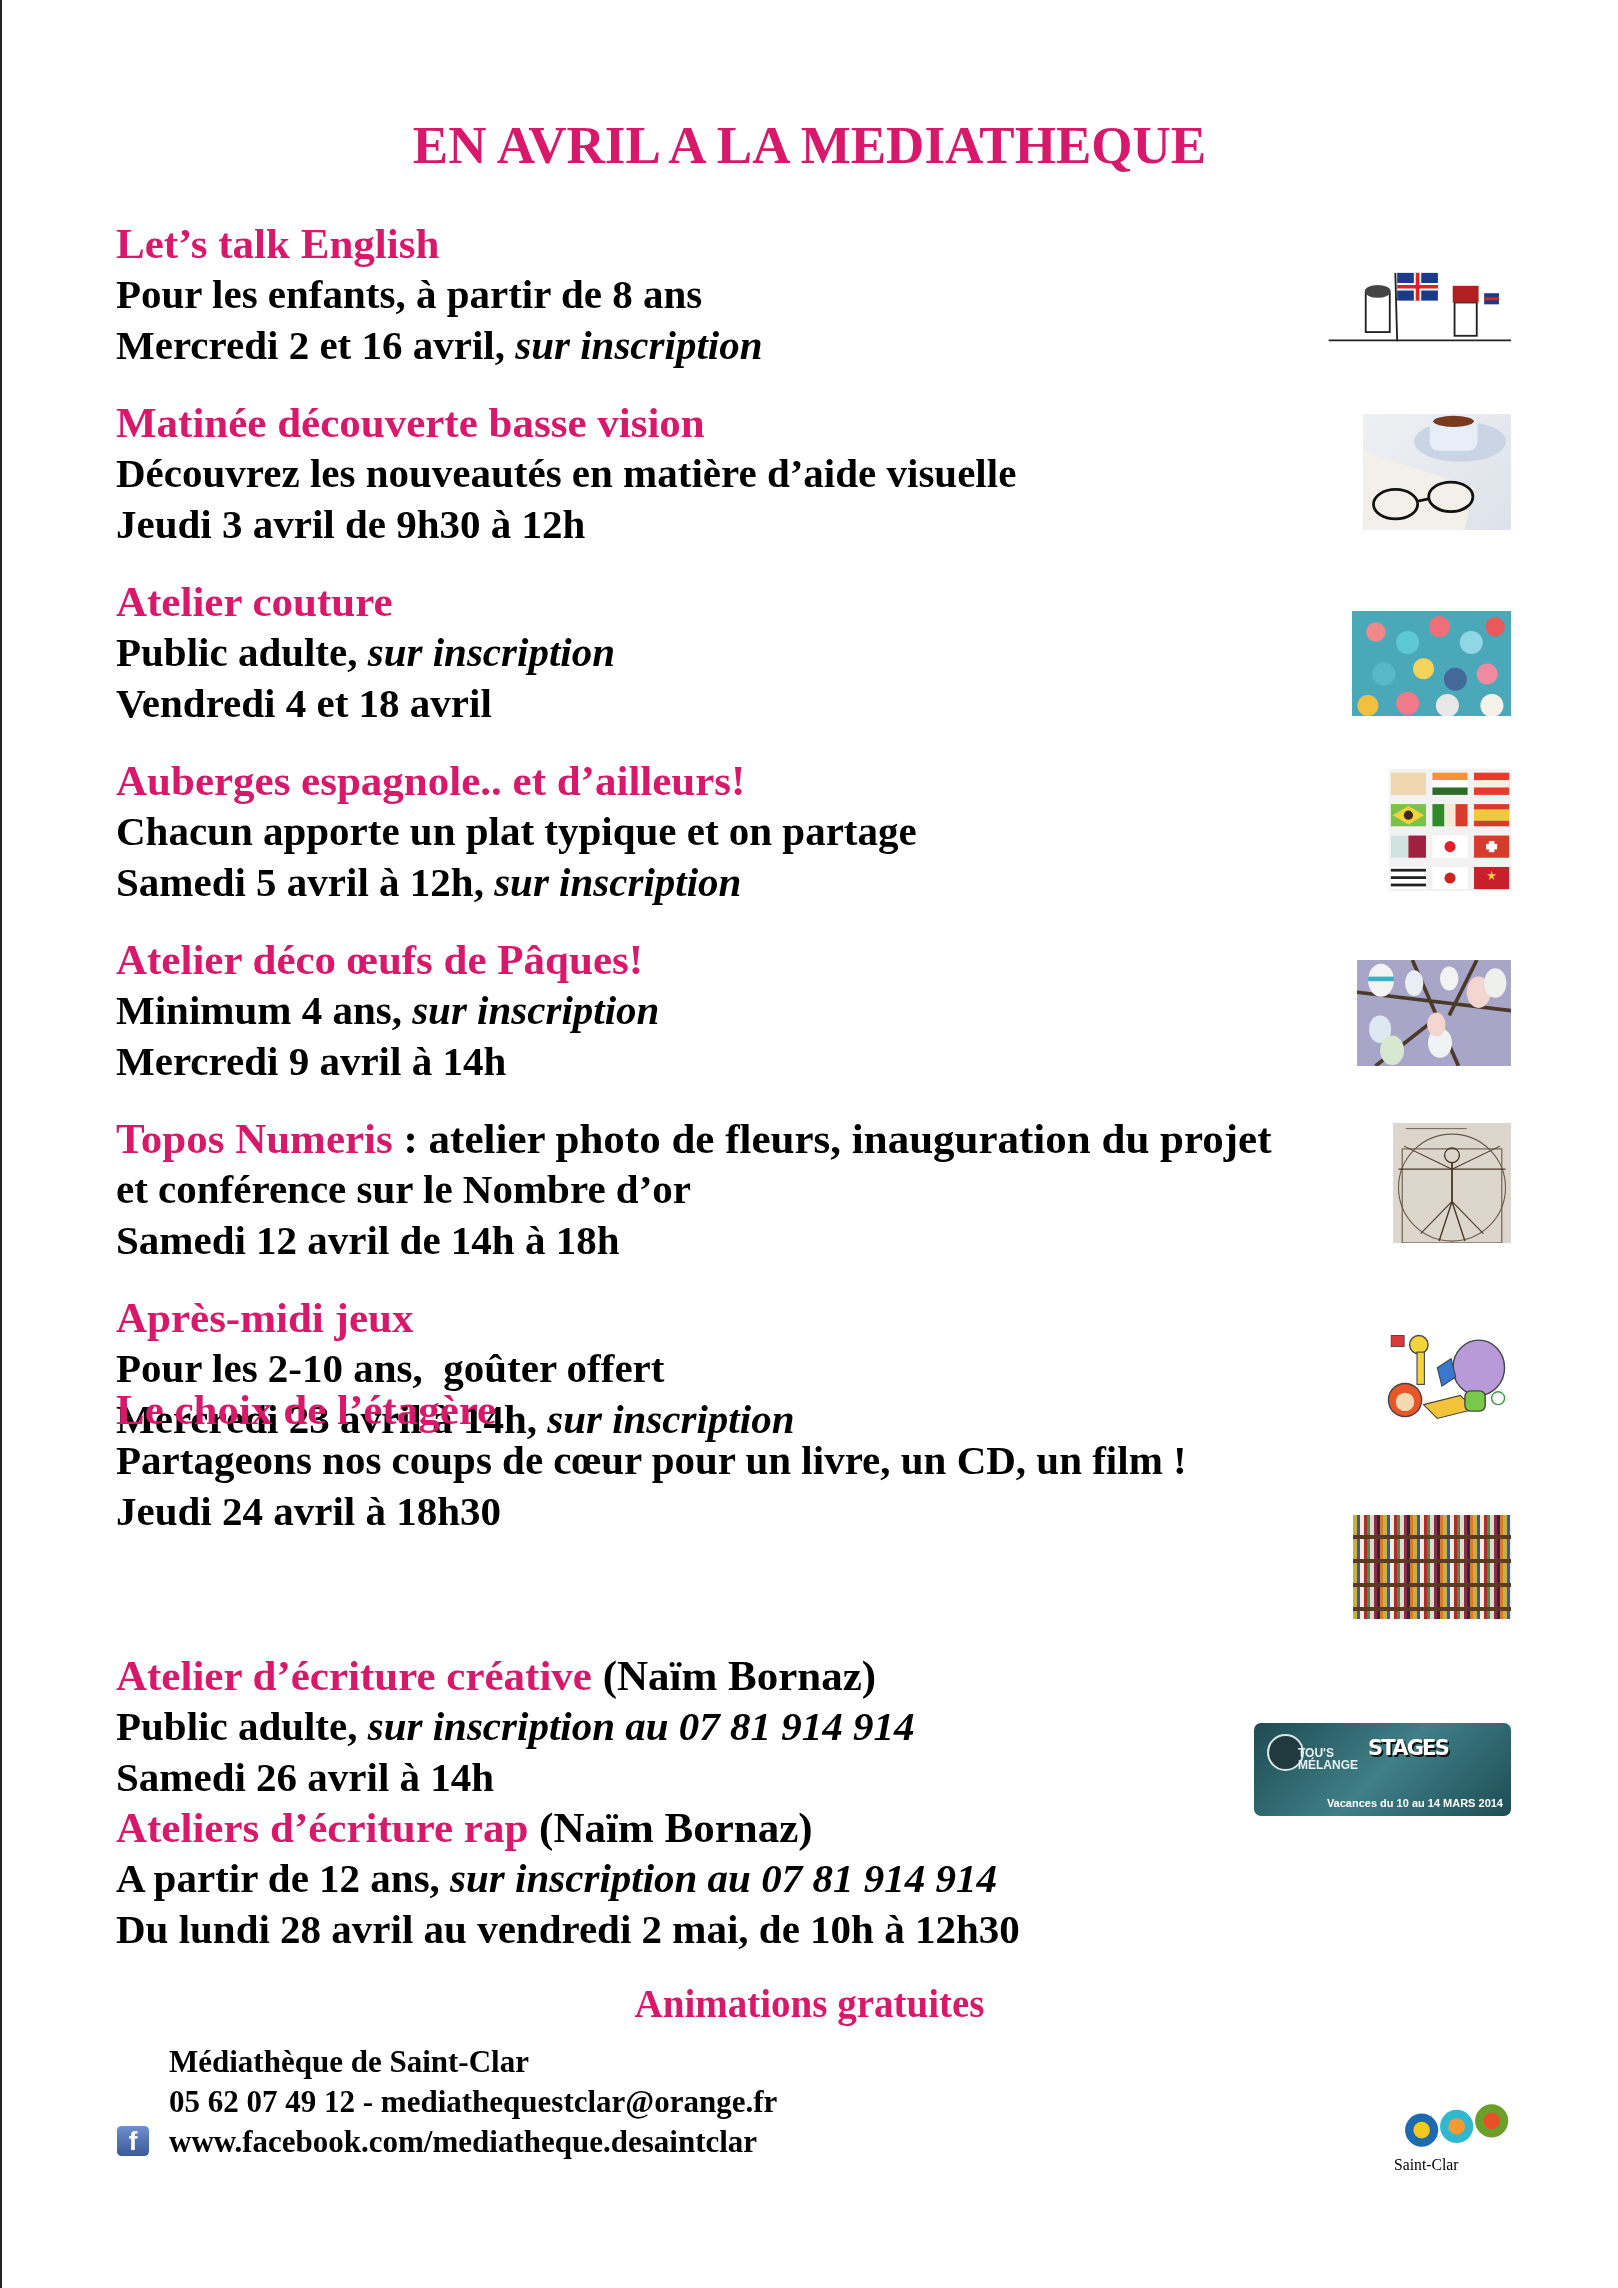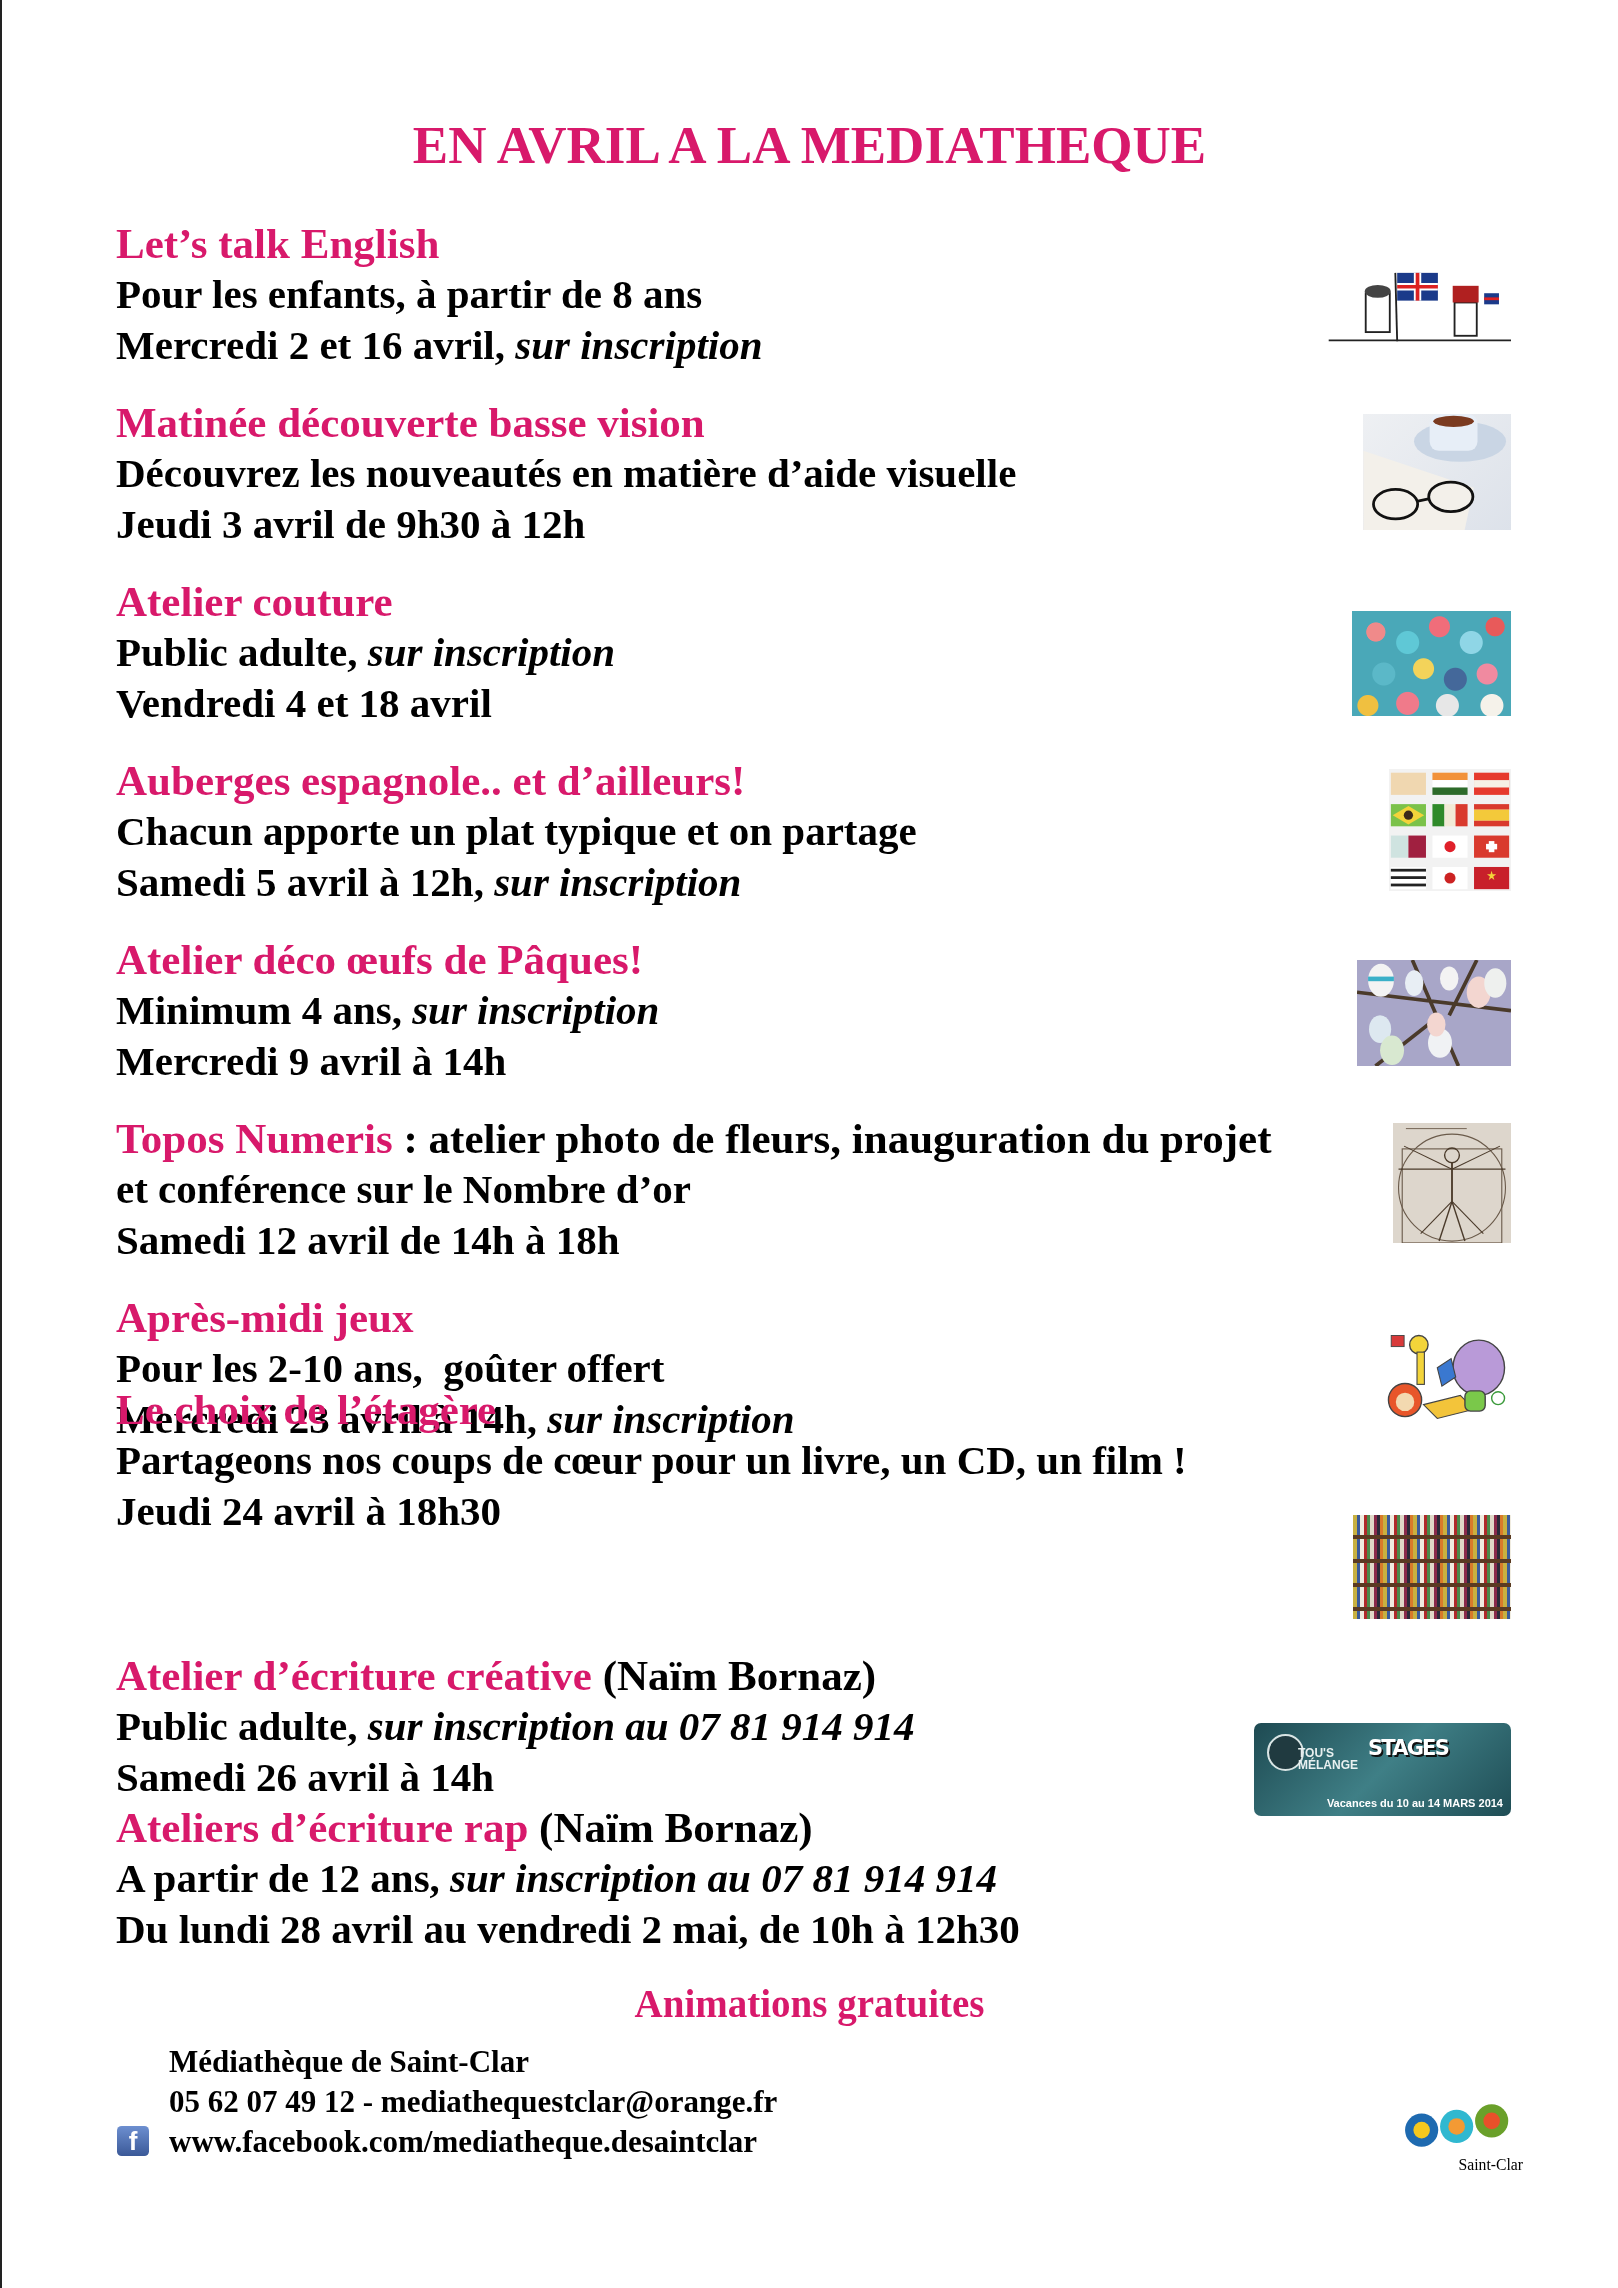--- a/index.html
+++ b/index.html
@@ -15,21 +15,21 @@
   .event .line i { font-style: italic; }
   .thumb { position: absolute; overflow: hidden; }
   .footer-center { position: absolute; left: 0; width: 1619px; top: 1981px; text-align: center;
                    font-size: 39px; font-weight: bold; color: #D8196B; line-height: 46px; }
   .footer-center span { position: relative; left: 0px; }
   .contact { position: absolute; left: 169px; top: 2042px; font-size: 31px; font-weight: bold; line-height: 40px; white-space: nowrap; }
   .fb-icon { position: absolute; left: 117px; top: 2126px; width: 32px; height: 29.5px; border-radius: 4.6px;
              background: linear-gradient(#6d8fd0, #3b5998); color: #fff; font-family: "Liberation Sans", sans-serif;
              font-weight: bold; font-size: 26px; line-height: 31px; text-align: center; }
   .logo { position: absolute; left: 1394px; top: 2095px; width: 129px; height: 83px; }
-  .logo-label { position: absolute; left: 0; top: 61px; width: 129px; text-align: right; font-size: 15.7px;
+  .logo-label { position: absolute; left: 0; top: 61px; width: 129px; text-align: left; font-size: 15.7px;
                 font-family: "Liberation Serif", serif; }
 </style>
 </head>
 <body>
 
 <div class="page-border"></div>
 
 <div class="title">EN AVRIL A LA MEDIATHEQUE</div>
 
 <div class="event" style="top:218px">

